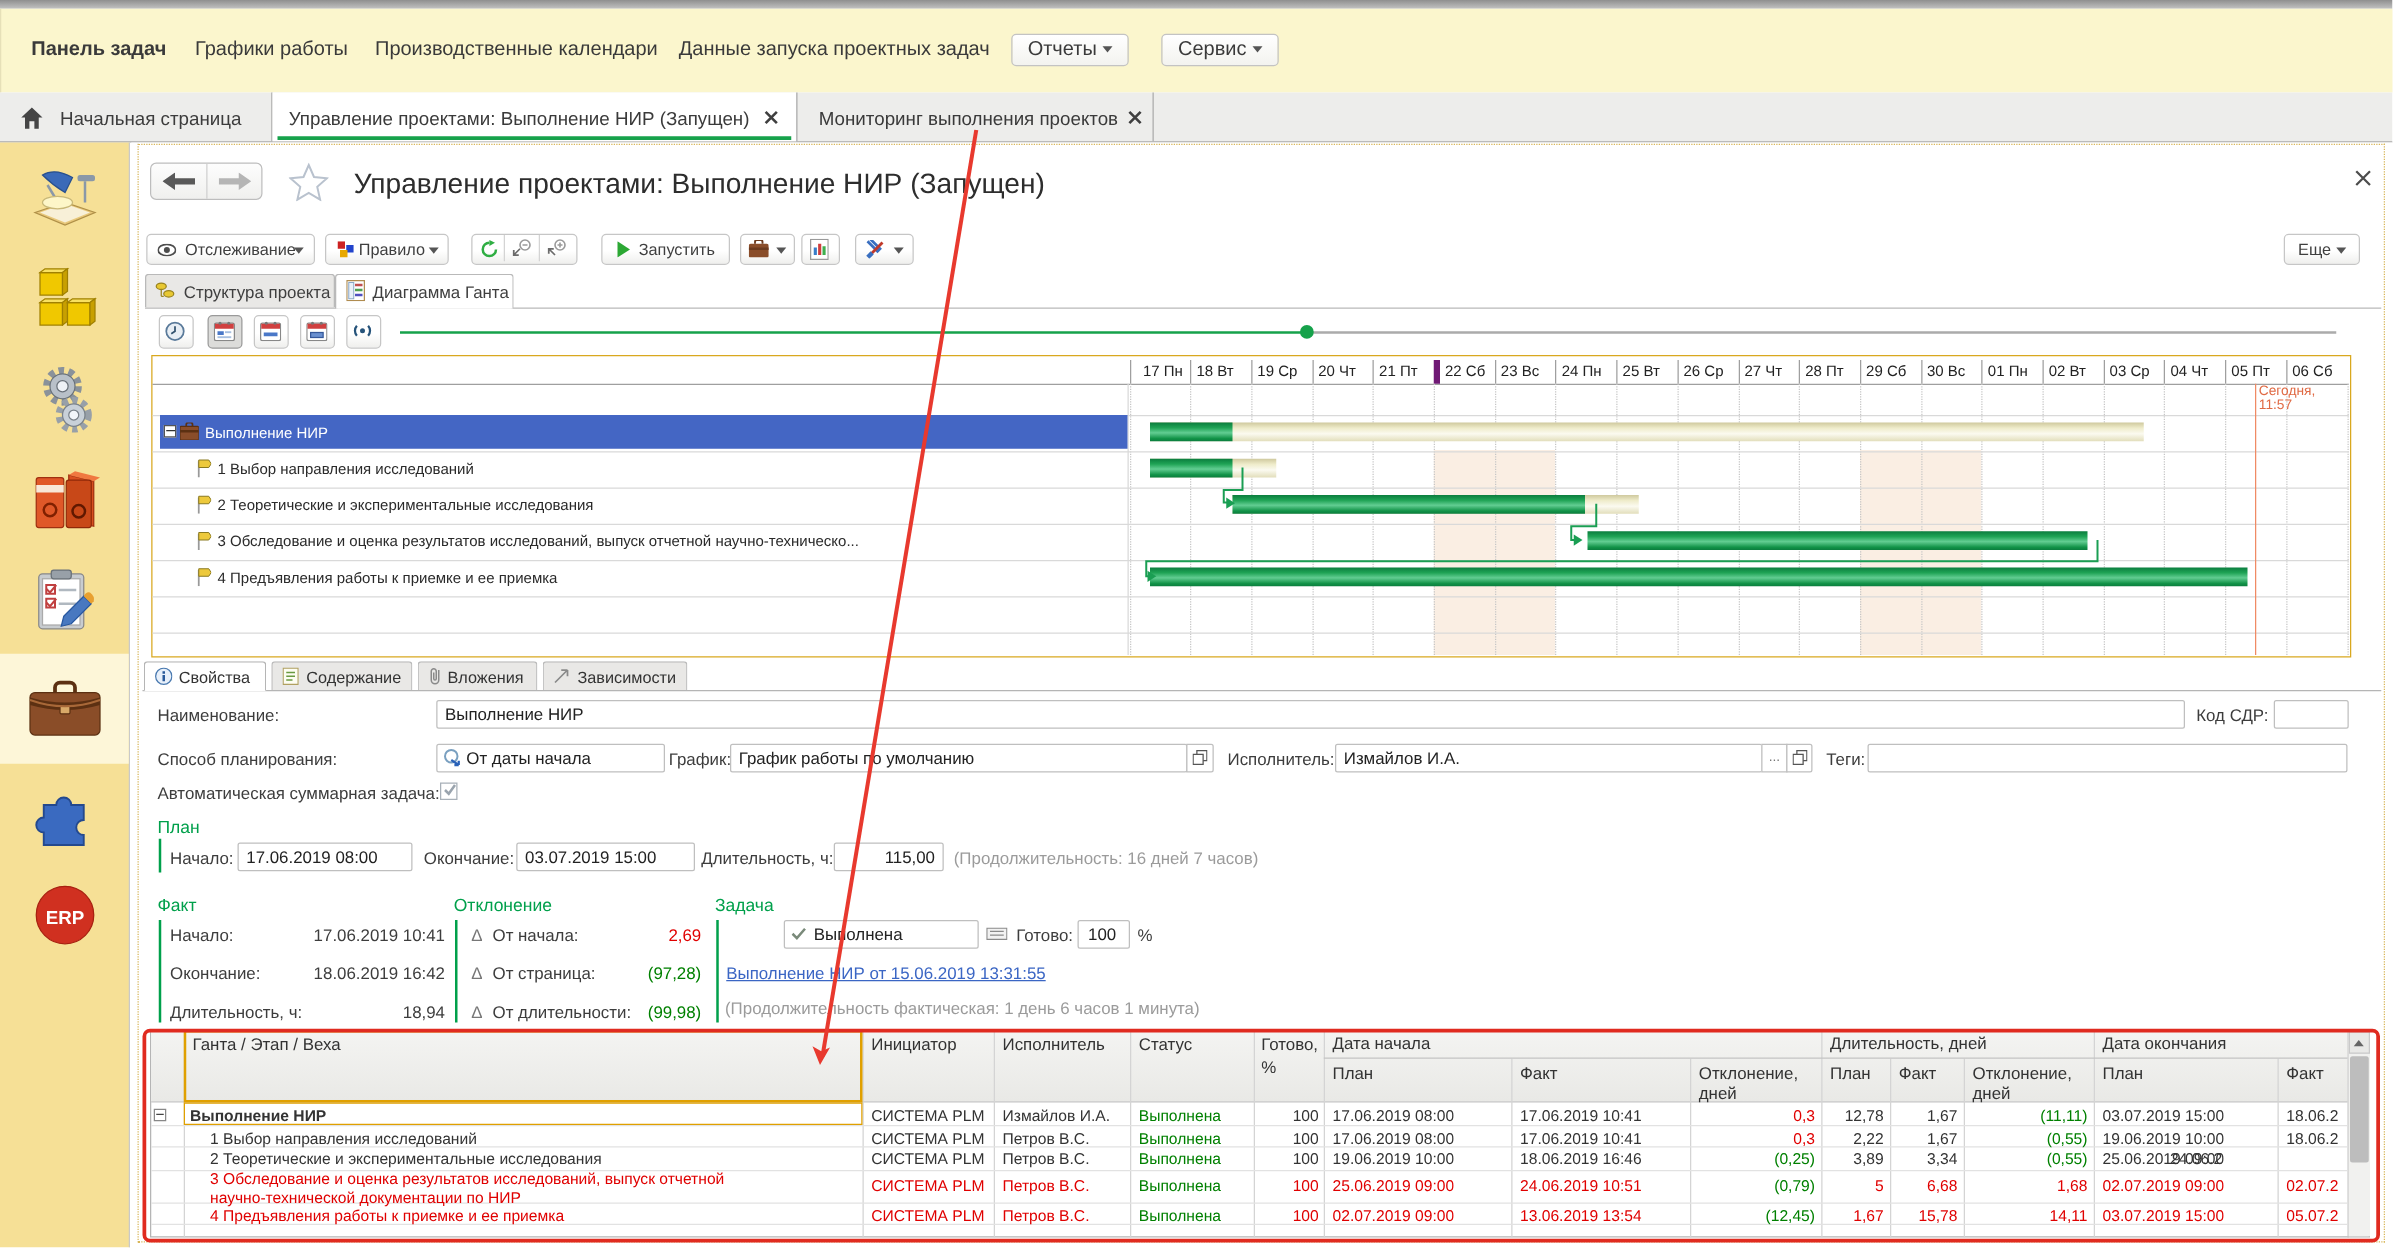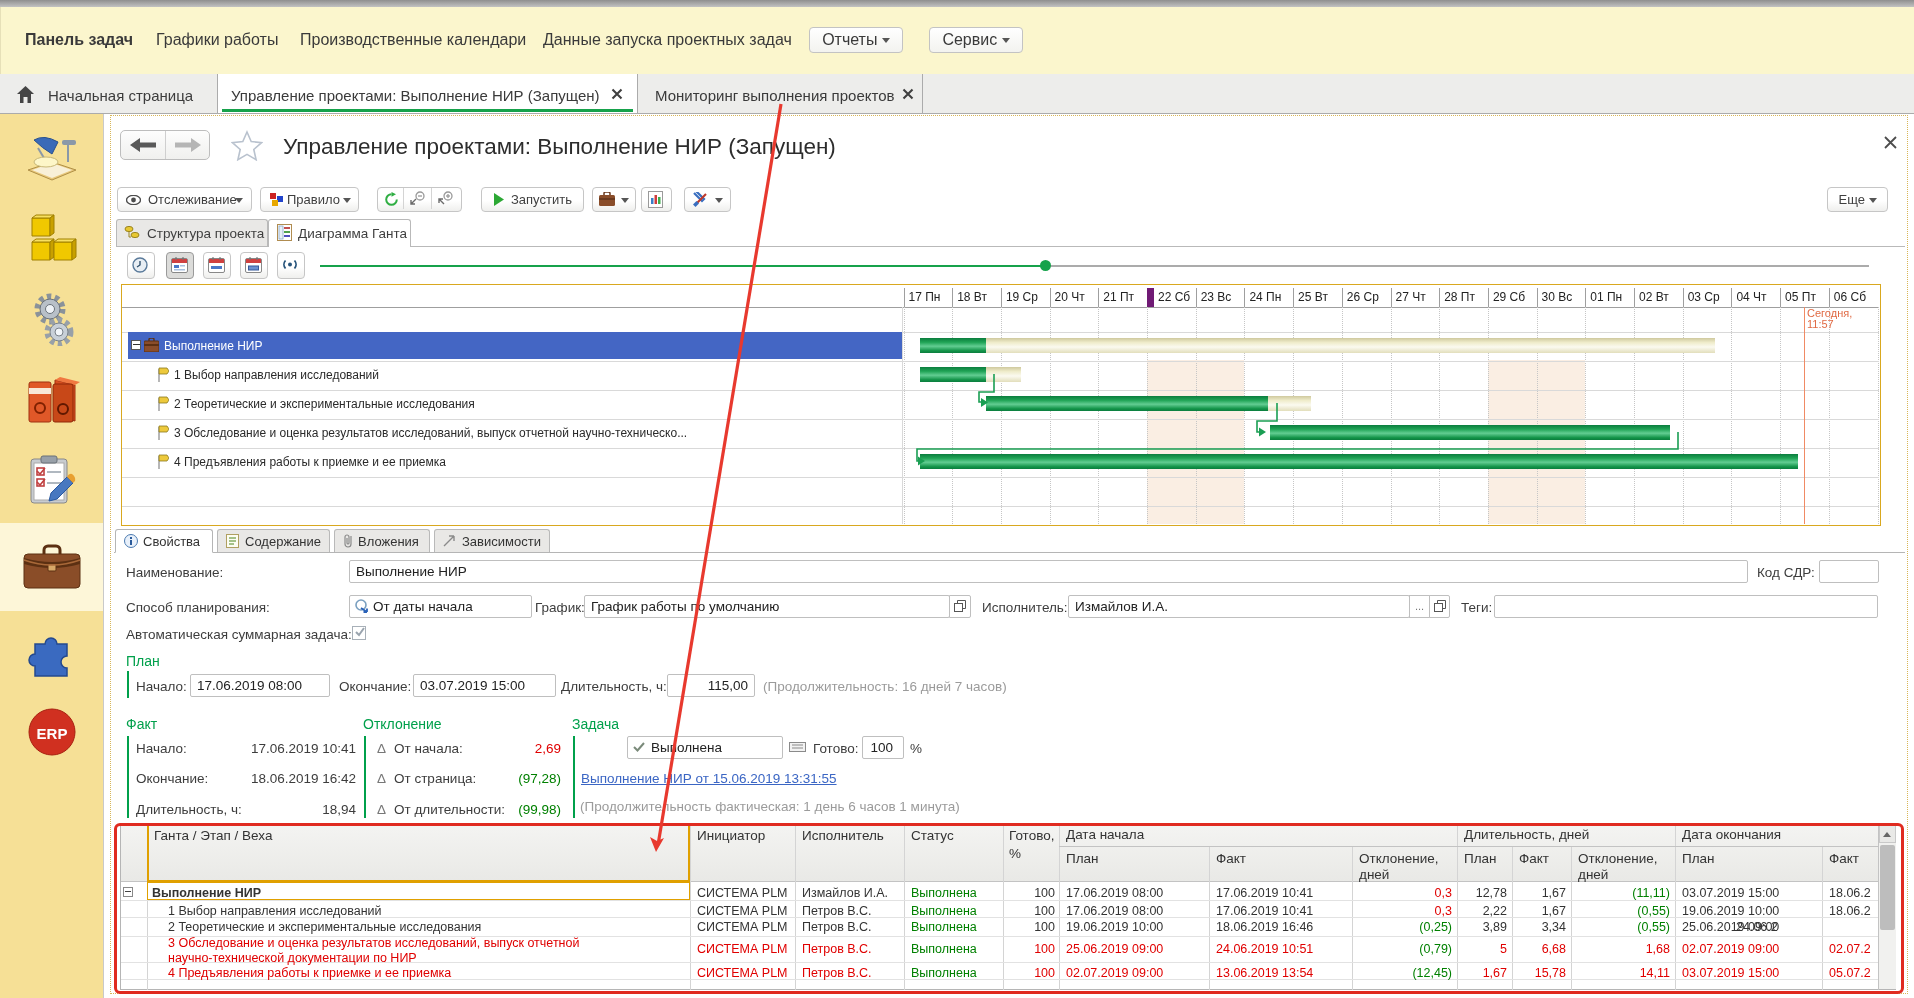--- a/index.html
+++ b/index.html
@@ -266,26 +266,26 @@
     <circle cx="8" cy="6.5" r="2" fill="#26537a"></circle>
     <path d="M3.5 2.5 A6 6 0 0 0 3.5 10.5 M12.5 2.5 A6 6 0 0 1 12.5 10.5" fill="none" stroke="#26537a" stroke-width="1.8"></path>
   </svg>
 
   <div class="ab" style="left:320px;top:265px;width:726px;height:2px;background:#16a24b;"></div>
   <div class="ab" style="left:1046px;top:265px;width:823px;height:2px;background:#ababab;"></div>
   <div class="ab" style="left:1040px;top:260px;width:11px;height:11px;border-radius:50%;background:#16a24b;"></div>
 
   <div class="ab" style="left:121px;top:284px;width:1760px;height:242px;border:1px solid #d9a81f;background:#fff;box-sizing:border-box;"></div>
   <div class="ab" style="left:122px;top:288px;width:1757px;height:19px;border-bottom:1px solid #9f9f9f;"></div>
-  <div class="ab" style="left:903.5px;top:288px;width:48.7px;height:19px;border-left:1px solid #9f9f9f;box-sizing:border-box;font-size:12px;color:#222;padding-left:4px;line-height:19px;">17 Пн</div>
+  <div class="ab" style="left:903.5px;top:288px;width:48.7px;height:19px;border-left:1px solid #9f9f9f;box-sizing:border-box;font-size:12px;color:#222;padding-left:4px;line-height:19px;text-align:center;">17 Пн</div>
   <div class="ab" style="left:952.2px;top:288px;width:48.7px;height:19px;border-left:1px solid #9f9f9f;box-sizing:border-box;font-size:12px;color:#222;padding-left:4px;line-height:19px;">18 Вт</div>
   <div class="ab" style="left:1000.9px;top:288px;width:48.7px;height:19px;border-left:1px solid #9f9f9f;box-sizing:border-box;font-size:12px;color:#222;padding-left:4px;line-height:19px;">19 Ср</div>
   <div class="ab" style="left:1049.6px;top:288px;width:48.7px;height:19px;border-left:1px solid #9f9f9f;box-sizing:border-box;font-size:12px;color:#222;padding-left:4px;line-height:19px;">20 Чт</div>
   <div class="ab" style="left:1098.3px;top:288px;width:48.7px;height:19px;border-left:1px solid #9f9f9f;box-sizing:border-box;font-size:12px;color:#222;padding-left:4px;line-height:19px;">21 Пт</div>
-  <div class="ab" style="left:1147.0px;top:288px;width:48.7px;height:19px;border-left:7px solid #701a75;box-sizing:border-box;font-size:12px;color:#222;padding-left:4px;line-height:19px;">22 Сб</div>
+  <div class="ab" style="left:1147.0px;top:288px;width:48.7px;height:19px;border-left:5px solid #701a75;box-sizing:border-box;font-size:12px;color:#222;padding-left:4px;line-height:19px;">22 Сб</div>
   <div class="ab" style="left:1195.7px;top:288px;width:48.7px;height:19px;border-left:1px solid #9f9f9f;box-sizing:border-box;font-size:12px;color:#222;padding-left:4px;line-height:19px;">23 Вс</div>
   <div class="ab" style="left:1244.4px;top:288px;width:48.7px;height:19px;border-left:1px solid #9f9f9f;box-sizing:border-box;font-size:12px;color:#222;padding-left:4px;line-height:19px;">24 Пн</div>
   <div class="ab" style="left:1293.1px;top:288px;width:48.7px;height:19px;border-left:1px solid #9f9f9f;box-sizing:border-box;font-size:12px;color:#222;padding-left:4px;line-height:19px;">25 Вт</div>
   <div class="ab" style="left:1341.8px;top:288px;width:48.7px;height:19px;border-left:1px solid #9f9f9f;box-sizing:border-box;font-size:12px;color:#222;padding-left:4px;line-height:19px;">26 Ср</div>
   <div class="ab" style="left:1390.5px;top:288px;width:48.7px;height:19px;border-left:1px solid #9f9f9f;box-sizing:border-box;font-size:12px;color:#222;padding-left:4px;line-height:19px;">27 Чт</div>
   <div class="ab" style="left:1439.2px;top:288px;width:48.7px;height:19px;border-left:1px solid #9f9f9f;box-sizing:border-box;font-size:12px;color:#222;padding-left:4px;line-height:19px;">28 Пт</div>
   <div class="ab" style="left:1487.9px;top:288px;width:48.7px;height:19px;border-left:1px solid #9f9f9f;box-sizing:border-box;font-size:12px;color:#222;padding-left:4px;line-height:19px;">29 Сб</div>
   <div class="ab" style="left:1536.6px;top:288px;width:48.7px;height:19px;border-left:1px solid #9f9f9f;box-sizing:border-box;font-size:12px;color:#222;padding-left:4px;line-height:19px;">30 Вс</div>
   <div class="ab" style="left:1585.3px;top:288px;width:48.7px;height:19px;border-left:1px solid #9f9f9f;box-sizing:border-box;font-size:12px;color:#222;padding-left:4px;line-height:19px;">01 Пн</div>
   <div class="ab" style="left:1634.0px;top:288px;width:48.7px;height:19px;border-left:1px solid #9f9f9f;box-sizing:border-box;font-size:12px;color:#222;padding-left:4px;line-height:19px;">02 Вт</div>

